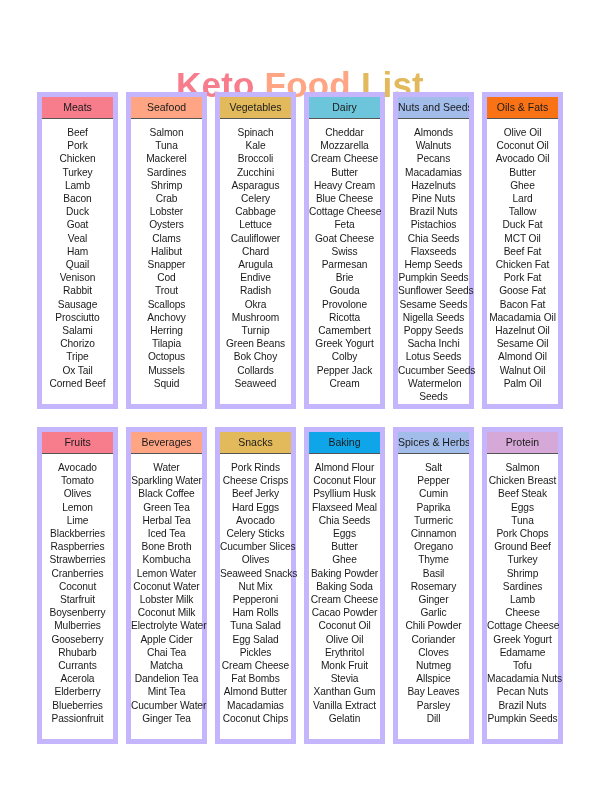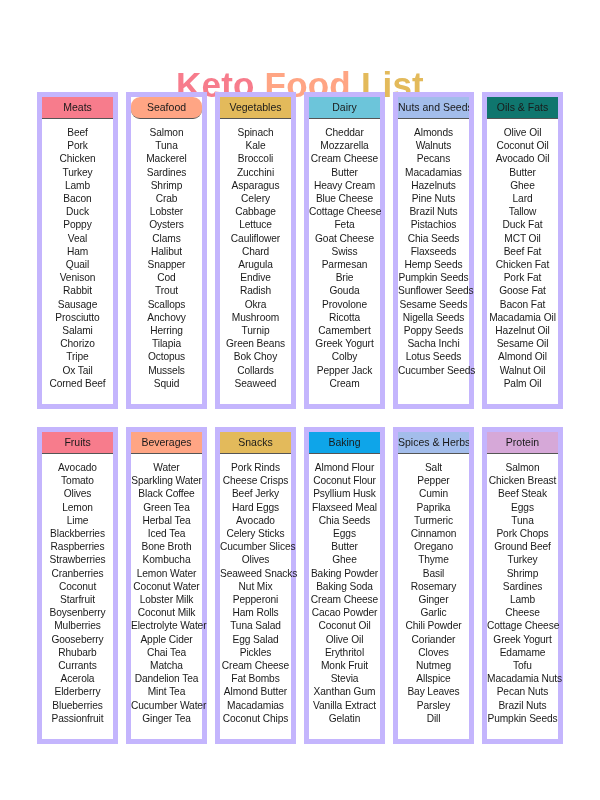--- a/index.html
+++ b/index.html
@@ -37,37 +37,37 @@
       <div class="box">
         <div class="hdr" style="background: rgb(247, 124, 140);">Meats</div>
         <ul>
           <li>Beef</li>
           <li>Pork</li>
           <li>Chicken</li>
           <li>Turkey</li>
           <li>Lamb</li>
           <li>Bacon</li>
           <li>Duck</li>
-          <li>Poppy</li>
+          <li>Goat</li>
           <li>Veal</li>
           <li>Ham</li>
           <li>Quail</li>
           <li>Venison</li>
           <li>Rabbit</li>
           <li>Sausage</li>
           <li>Prosciutto</li>
           <li>Salami</li>
           <li>Chorizo</li>
           <li>Tripe</li>
           <li>Ox Tail</li>
           <li>Corned Beef</li>
         </ul>
       </div>
       <div class="box">
-        <div class="hdr" style="background: rgb(255, 165, 132); border-radius: 9px;">Seafood</div>
+        <div class="hdr" style="background: rgb(255, 165, 132);">Seafood</div>
         <ul>
           <li>Salmon</li>
           <li>Tuna</li>
           <li>Mackerel</li>
           <li>Sardines</li>
           <li>Shrimp</li>
           <li>Crab</li>
           <li>Lobster</li>
           <li>Oysters</li>
           <li>Clams</li>
@@ -149,24 +149,25 @@
           <li>Flaxseeds</li>
           <li>Hemp Seeds</li>
           <li>Pumpkin Seeds</li>
           <li>Sunflower Seeds</li>
           <li>Sesame Seeds</li>
           <li>Nigella Seeds</li>
           <li>Poppy Seeds</li>
           <li>Sacha Inchi</li>
           <li>Lotus Seeds</li>
           <li>Cucumber Seeds</li>
-        </ul>
-      </div>
-      <div class="box">
-        <div class="hdr" style="background: #0f766e;">Oils &amp; Fats</div>
+          <li class="wrap">Watermelon Seeds</li>
+        </ul>
+      </div>
+      <div class="box">
+        <div class="hdr" style="background: #f97316;">Oils &amp; Fats</div>
         <ul>
           <li>Olive Oil</li>
           <li>Coconut Oil</li>
           <li>Avocado Oil</li>
           <li>Butter</li>
           <li>Ghee</li>
           <li>Lard</li>
           <li>Tallow</li>
           <li>Duck Fat</li>
           <li>MCT Oil</li>

